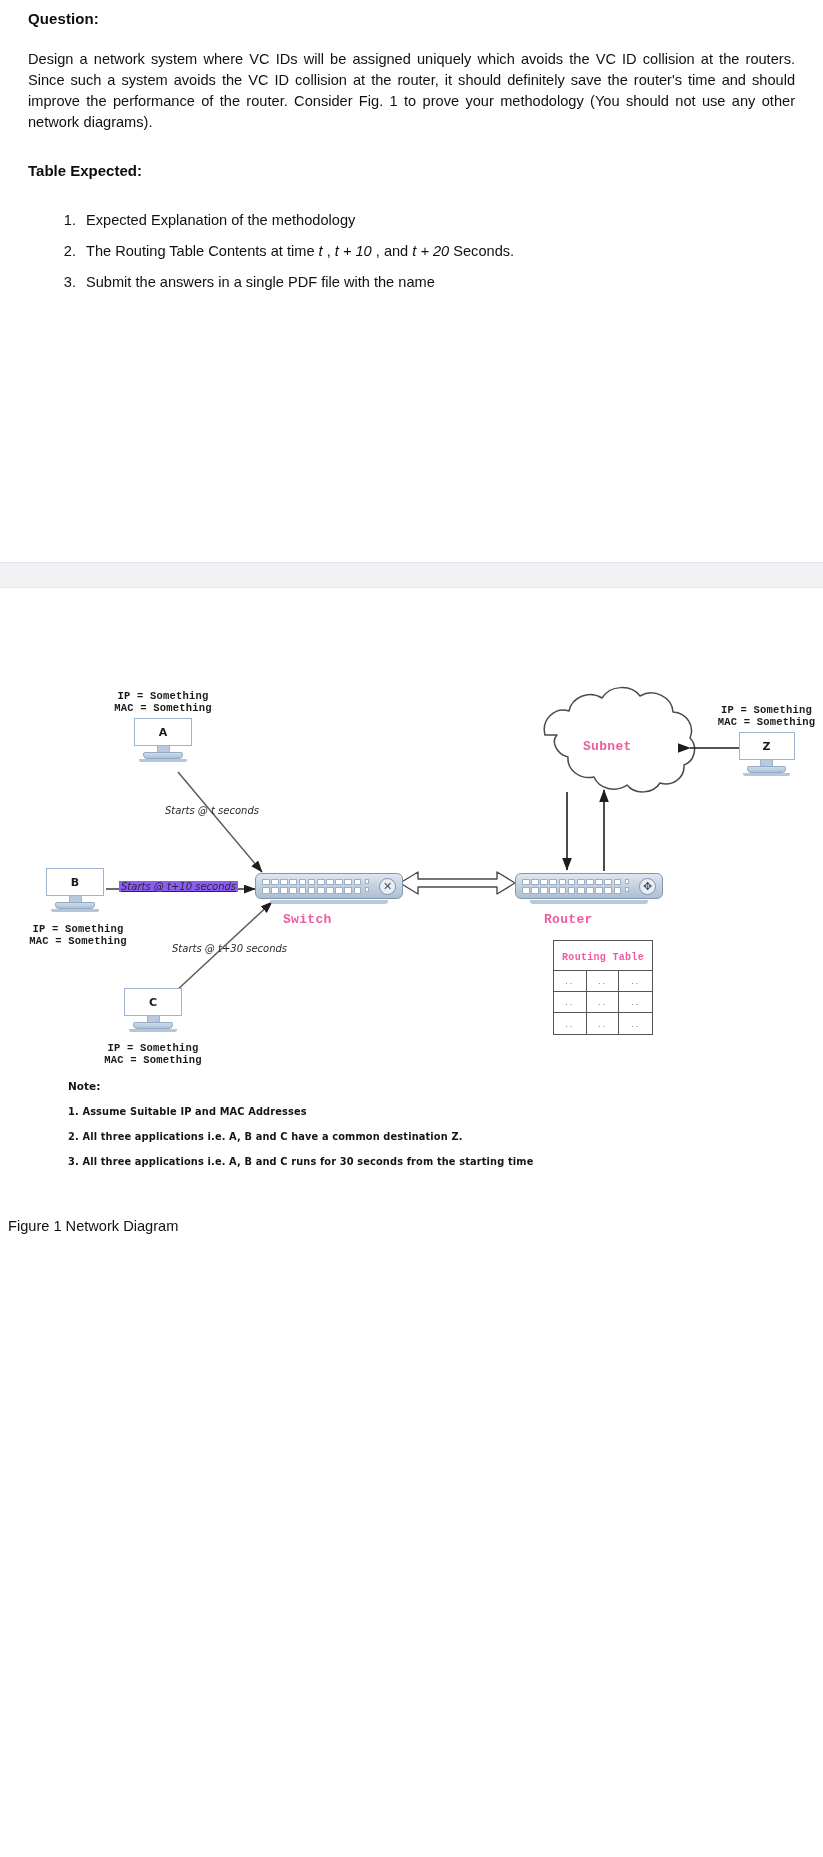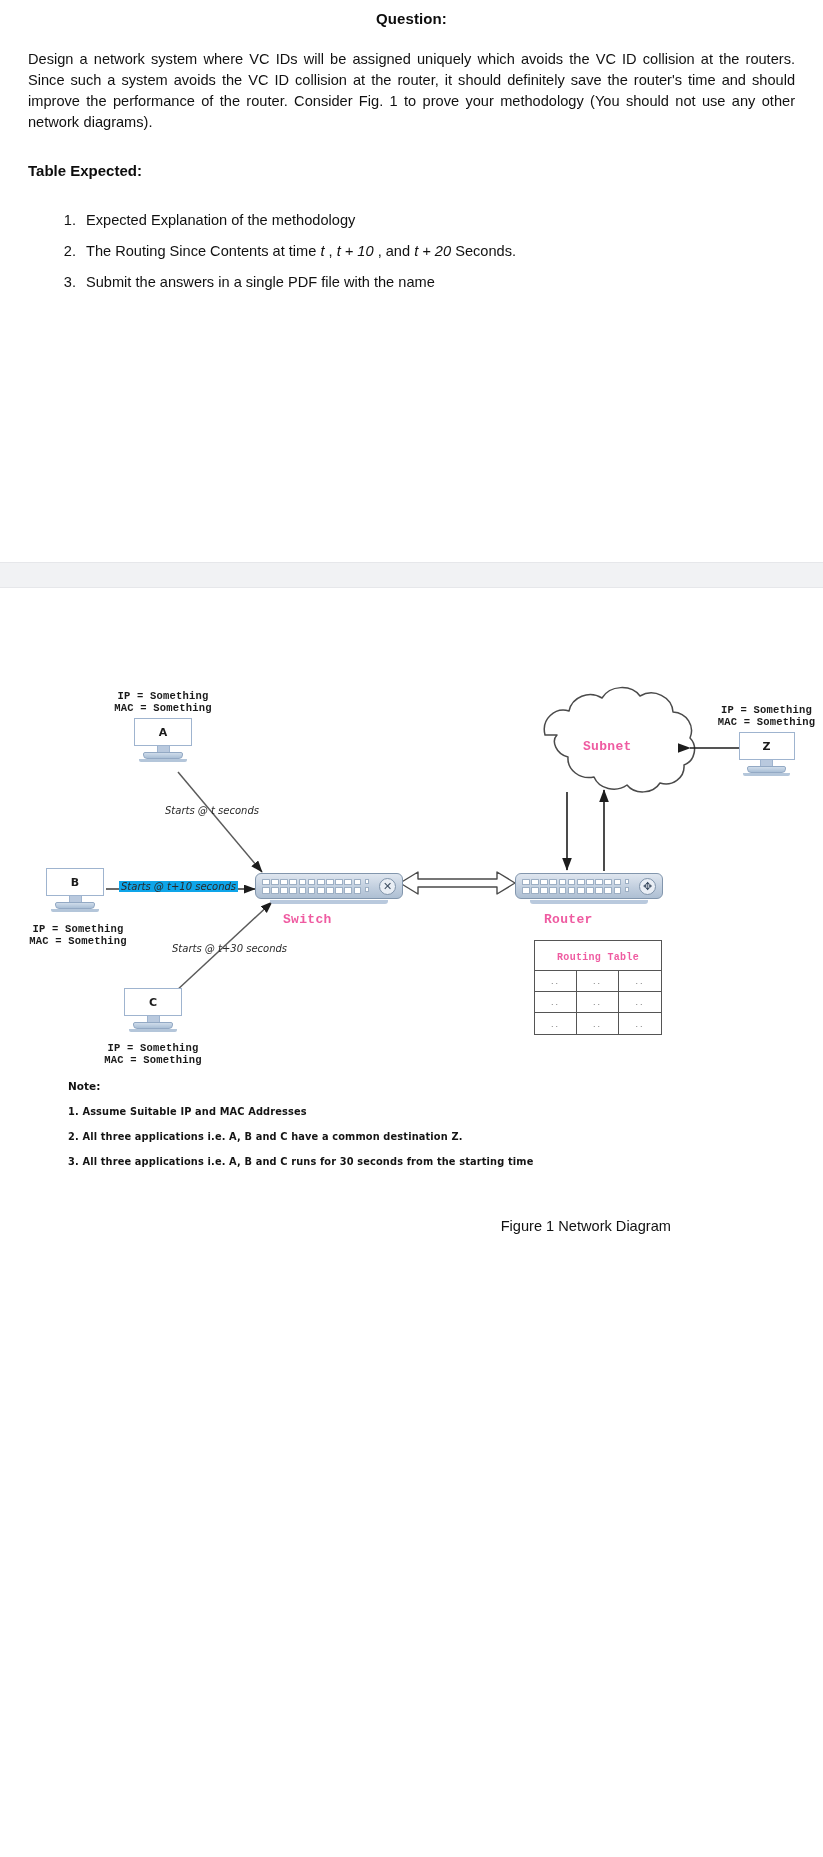--- a/index.html
+++ b/index.html
@@ -17,21 +17,20 @@
   .doc {
     padding: 0 28px;
   }
   .doc-heading {
     font-size: 15px;
     font-weight: bold;
     color: #0d0d0d;
     margin: 0;
     padding-top: 10px;
     letter-spacing: .1px;
-    text-align: center;
   }
   .doc-para {
     font-size: 14.6px;
     line-height: 21px;
     text-align: justify;
     margin: 22px 0 0 0;
     color: #111;
     word-spacing: .4px;
   }
   .doc-heading-2 {
@@ -183,36 +182,36 @@
   .notes { position:absolute; left:68px; top:440px; }
   .note-h {
     font-family:"DejaVu Sans", sans-serif; font-weight:bold;
     font-size:10.5px; color:#111; margin-bottom: 14px;
   }
   .note-i {
     font-family:"DejaVu Sans", sans-serif; font-weight:bold;
     font-size:9.8px; color:#141414; margin-bottom: 14px; letter-spacing:.15px;
   }
   .caption {
-    position:absolute; left:0; top:578px; width:671px;
-    text-align:right; font-size:14.6px; color:#111;
+    position:absolute; left:8px; top:578px; width:671px;
+    text-align:left; font-size:14.6px; color:#111;
     font-family:"Liberation Sans", sans-serif;
   }
 </style>
 </head>
 <body>
 
 <div class="doc">
   <div class="doc-heading">Question:</div>
   <p class="doc-para">Design a network system where VC IDs will be assigned uniquely which avoids the VC ID collision at the routers. Since such a system avoids the VC ID collision at the router, it should definitely save the router's time and should improve the performance of the router. Consider Fig. 1 to prove your methodology (You should not use any other network diagrams).</p>
   <div class="doc-heading-2">Table Expected:</div>
 
   <ol class="expected">
     <li>Expected Explanation of the methodology</li>
-    <li><span>The Routing Since Contents at time </span><span class="it">t</span><span> , </span><span class="it">t + 10</span><span> , and </span><span class="it">t + 20</span><span> Seconds.</span></li>
+    <li><span>The Routing Table Contents at time </span><span class="it">t</span><span> , </span><span class="it">t + 10</span><span> , and </span><span class="it">t + 20</span><span> Seconds.</span></li>
     <li>Submit the answers in a single PDF file with the name</li>
   </ol>
 </div>
 
 <div class="band"></div>
 
 <div class="figure-wrap">
   <div class="fig">
 
     <svg class="overlay" viewBox="0 0 823 700">
@@ -368,39 +367,39 @@
         <div class="dev-leds">
             <i></i>
             <i></i>
           </div>
         <div class="dev-glyph">✥</div>
       </div>
       <div class="dev-shadow"></div>
     </div>
     <div class="node pinklbl" style="left:544px; top:272px;">Router</div>
 
-    <div class="rt" style="left:534px; top:300px; width:128px;">
+    <div class="rt" style="left:553px; top:300px; width:100px;">
       <div class="rt-title">
         <span class="pinklbl" style="font-size:10px;">Routing Table</span>
       </div>
       <div class="rt-grid">
         <div class="rt-cell">..</div>
         <div class="rt-cell">..</div>
         <div class="rt-cell">..</div>
         <div class="rt-cell">..</div>
         <div class="rt-cell">..</div>
         <div class="rt-cell">..</div>
         <div class="rt-cell">..</div>
         <div class="rt-cell">..</div>
         <div class="rt-cell">..</div>
       </div>
     </div>
 
     <div class="node hw-sm" style="left:165px; top:165px;">Starts @ t seconds</div>
-    <div class="node hw-sm" style="left:119px; top:241px; background:#0ea5e9; padding:0 2px;">Starts @ t+10 seconds</div>
+    <div class="node hw-sm" style="left:119px; top:241px; background:#8b5cf6; padding:0 2px;text-decoration:underline;">Starts @ t+10 seconds</div>
     <div class="node hw-sm" style="left:172px; top:303px;">Starts @ t+30 seconds</div>
 
     <div class="notes">
       <div class="note-h">Note:</div>
       <div class="note-i">1. Assume Suitable IP and MAC Addresses</div>
       <div class="note-i">2. All three applications i.e. A, B and C have a common destination Z.</div>
       <div class="note-i">3. All three applications i.e. A, B and C runs for 30 seconds from the starting time</div>
     </div>
 
     <div class="caption">Figure 1 Network Diagram</div>

